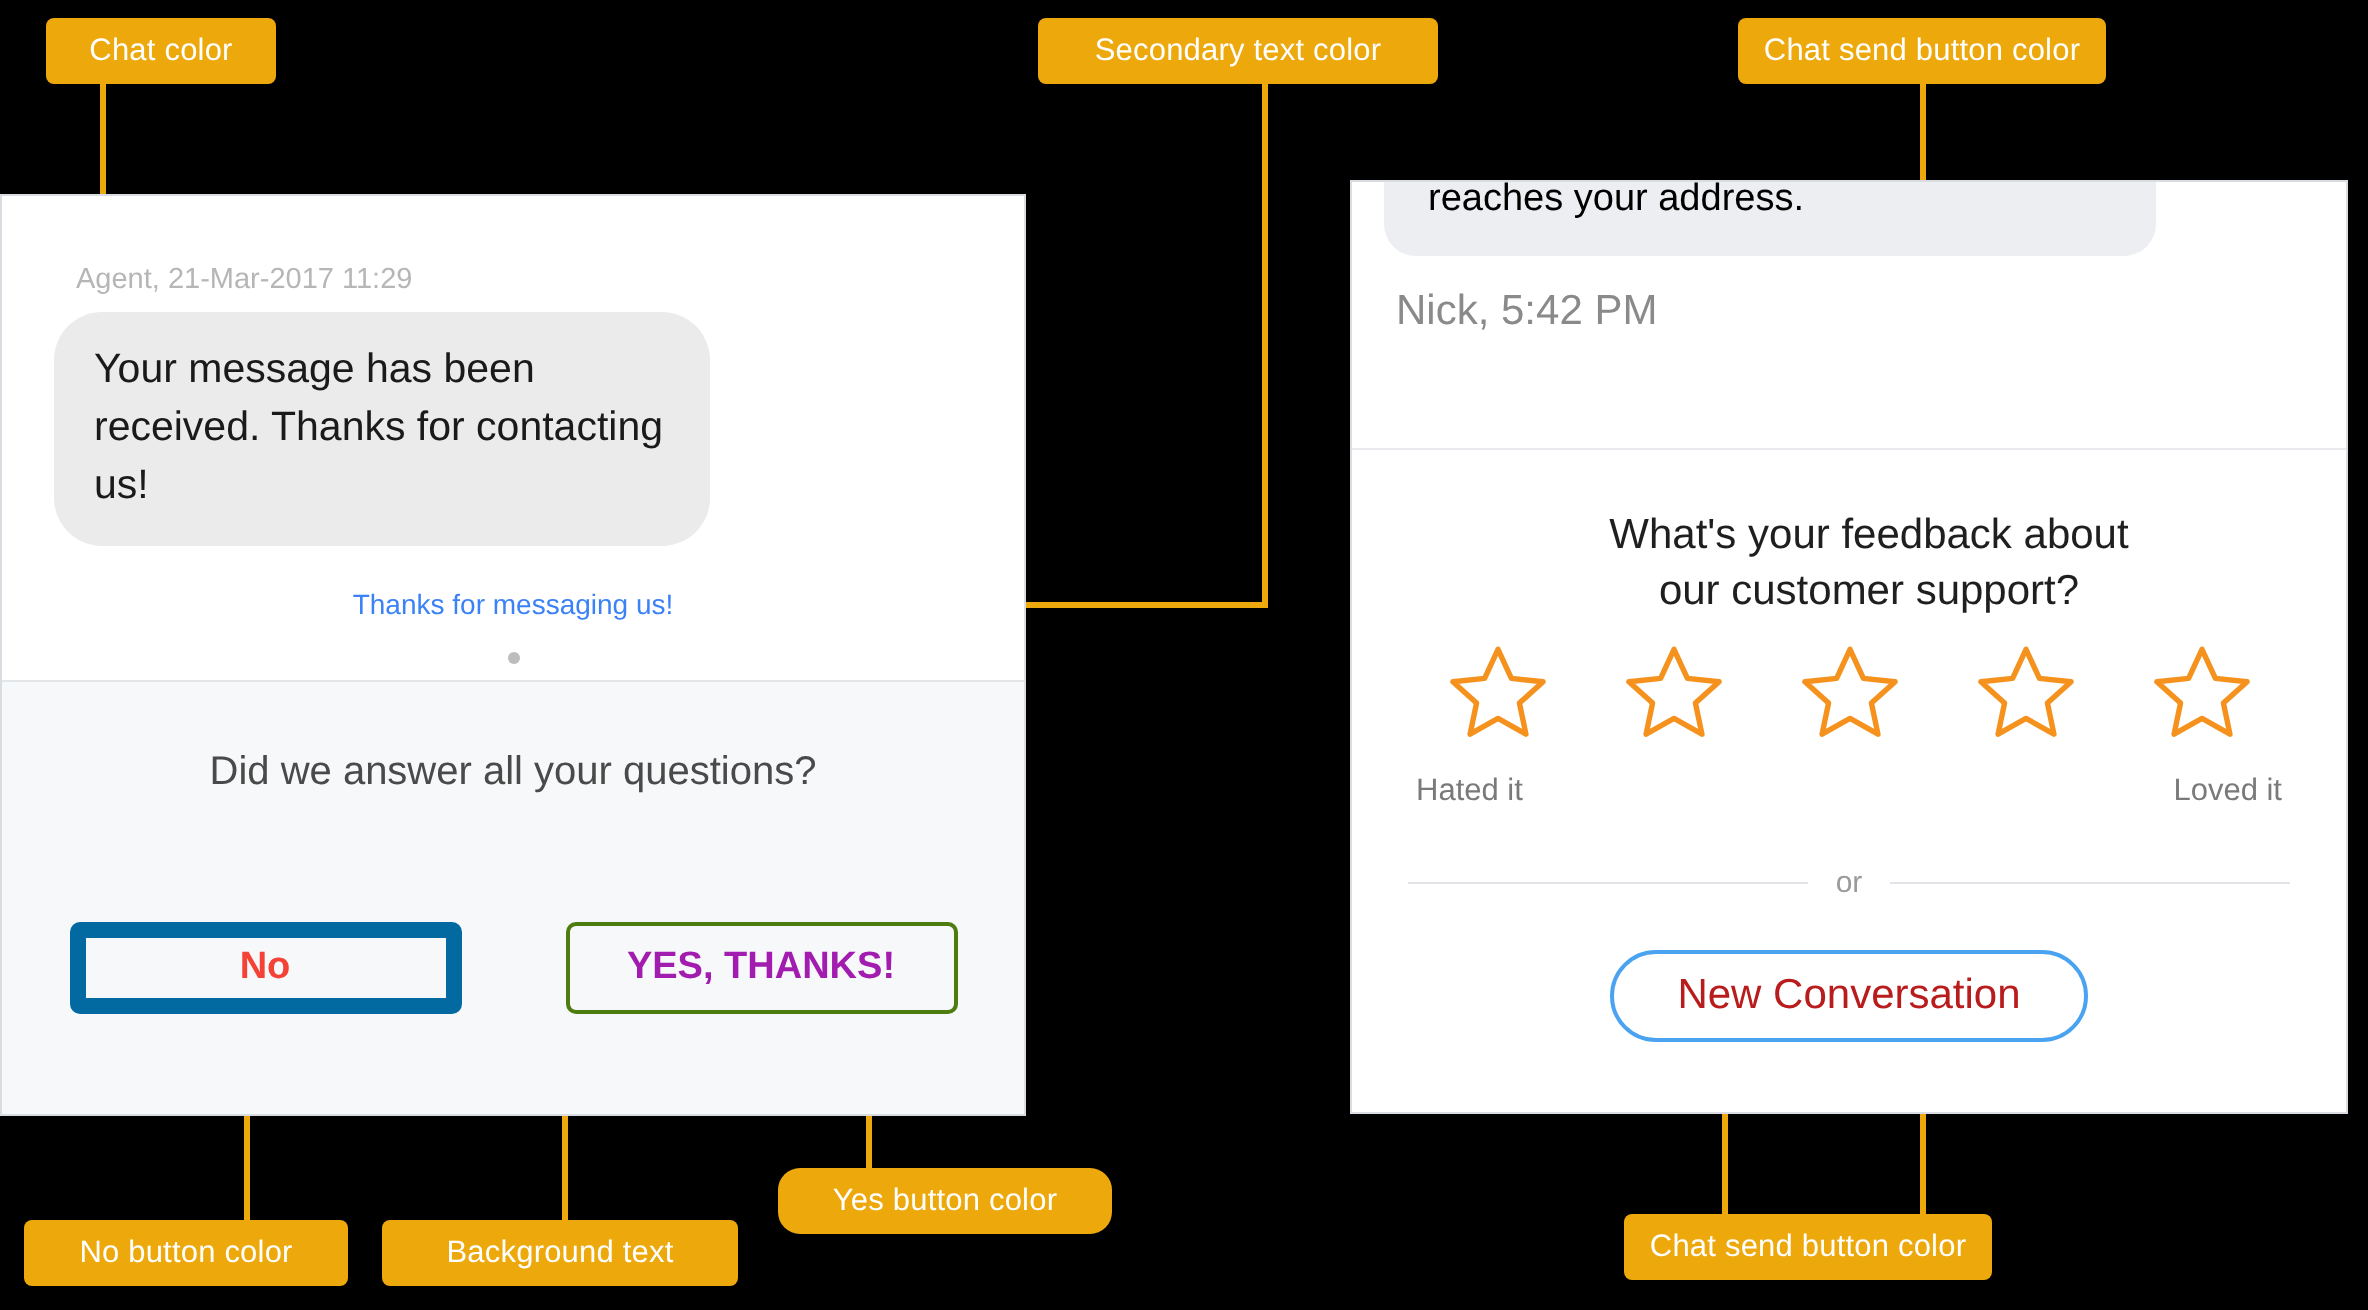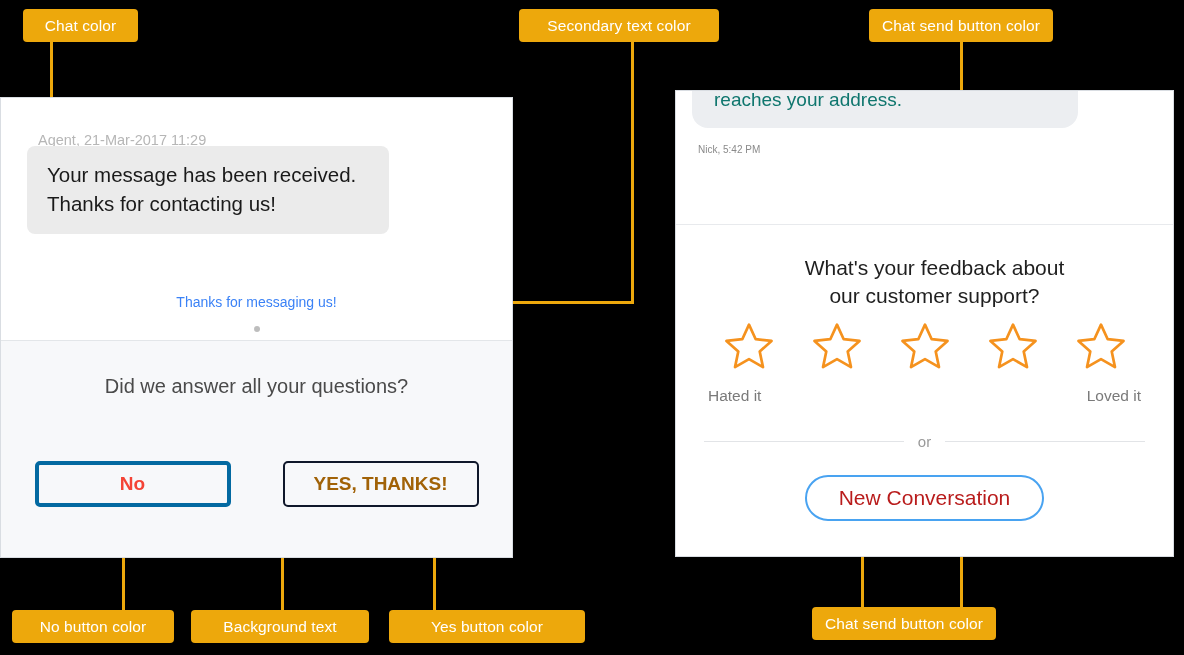--- a/index.html
+++ b/index.html
@@ -61,24 +61,24 @@
   }
   .msg-meta {
     position: absolute;
     left: 37px; top: 34px;
     font-size: 14.5px;
     color: #b6b6b6;
     white-space: nowrap;
   }
   .bubble {
     position: absolute;
-    left: 26px; top: 48px;
-    width: 362px;
+    left: 26px; top: 58px;
+    width: 328px;
     background: #ebebeb;
-    border-radius: 8px;
+    border-radius: 24px;
     padding: 14px 18px 16px 20px;
     box-sizing: border-box;
     font-size: 20.5px;
     line-height: 1.42;
     color: #1a1a1a;
   }
   .sys-note {
     position: absolute;
     left: 0; right: 0; top: 196px;
     text-align: center;
@@ -123,48 +123,48 @@
     height: 46px;
     border-radius: 5px;
     display: flex;
     align-items: center;
     justify-content: center;
     font-size: 19px;
     font-weight: bold;
     box-sizing: border-box;
     background: transparent;
   }
-  .opt-btn.no  { border: 4px solid #0369a1; color: #f44336; }
-  .opt-btn.yes { border: 2px solid #0f172a; color: #a16207; }
+  .opt-btn.no  { border: 8px solid #0369a1; color: #f44336; }
+  .opt-btn.yes { border: 2px solid #4d7c0f; color: #a21caf; }
 
   
   #right-panel { left: 675px; top: 90px; width: 499px; height: 467px; }
 
   .r-msg-area {
     position: absolute;
     left: 0; right: 0; top: 0;
     height: 133px;
     background: #ffffff;
   }
   .r-bubble {
     position: absolute;
     left: 16px; top: -20px;
     width: 386px;
     background: #eceef1;
     border-radius: 16px;
     padding: 16px 20px 14px 22px;
     box-sizing: border-box;
     font-size: 19px;
     line-height: 1.4;
-    color: #0f766e;
+    color: #000000;
   }
   .r-meta {
     position: absolute;
     left: 22px; top: 53px;
-    font-size: 10px;
+    font-size: 21px;
     color: #8a8a8a;
   }
   .r-divider {
     position: absolute;
     left: 0; right: 0; top: 133px;
     height: 1px;
     background: #e8eaed;
   }
   .feedback-area {
     position: absolute;
@@ -320,15 +320,15 @@
 <div class="badge" style="left:23px; top:9px; width:115px; height:33px;">Chat color</div>
 
 <div class="badge" style="left:519px; top:9px; width:200px; height:33px;">Secondary text color</div>
 
 <div class="badge" style="left:869px; top:9px; width:184px; height:33px;">Chat send button color</div>
 
 <div class="badge" style="left:12px; top:610px; width:162px; height:33px;">No button color</div>
 
 <div class="badge" style="left:191px; top:610px; width:178px; height:33px;">Background text</div>
 
-<div class="badge" style="left:389px; top:610px; width:196px; height:33px;">Yes button color</div>
+<div class="badge" style="left:389px; top:584px; width:167px; height:33px;border-radius:11px;">Yes button color</div>
 
 <div class="badge" style="left:812px; top:607px; width:184px; height:33px;">Chat send button color</div>
 
 </body></html>

